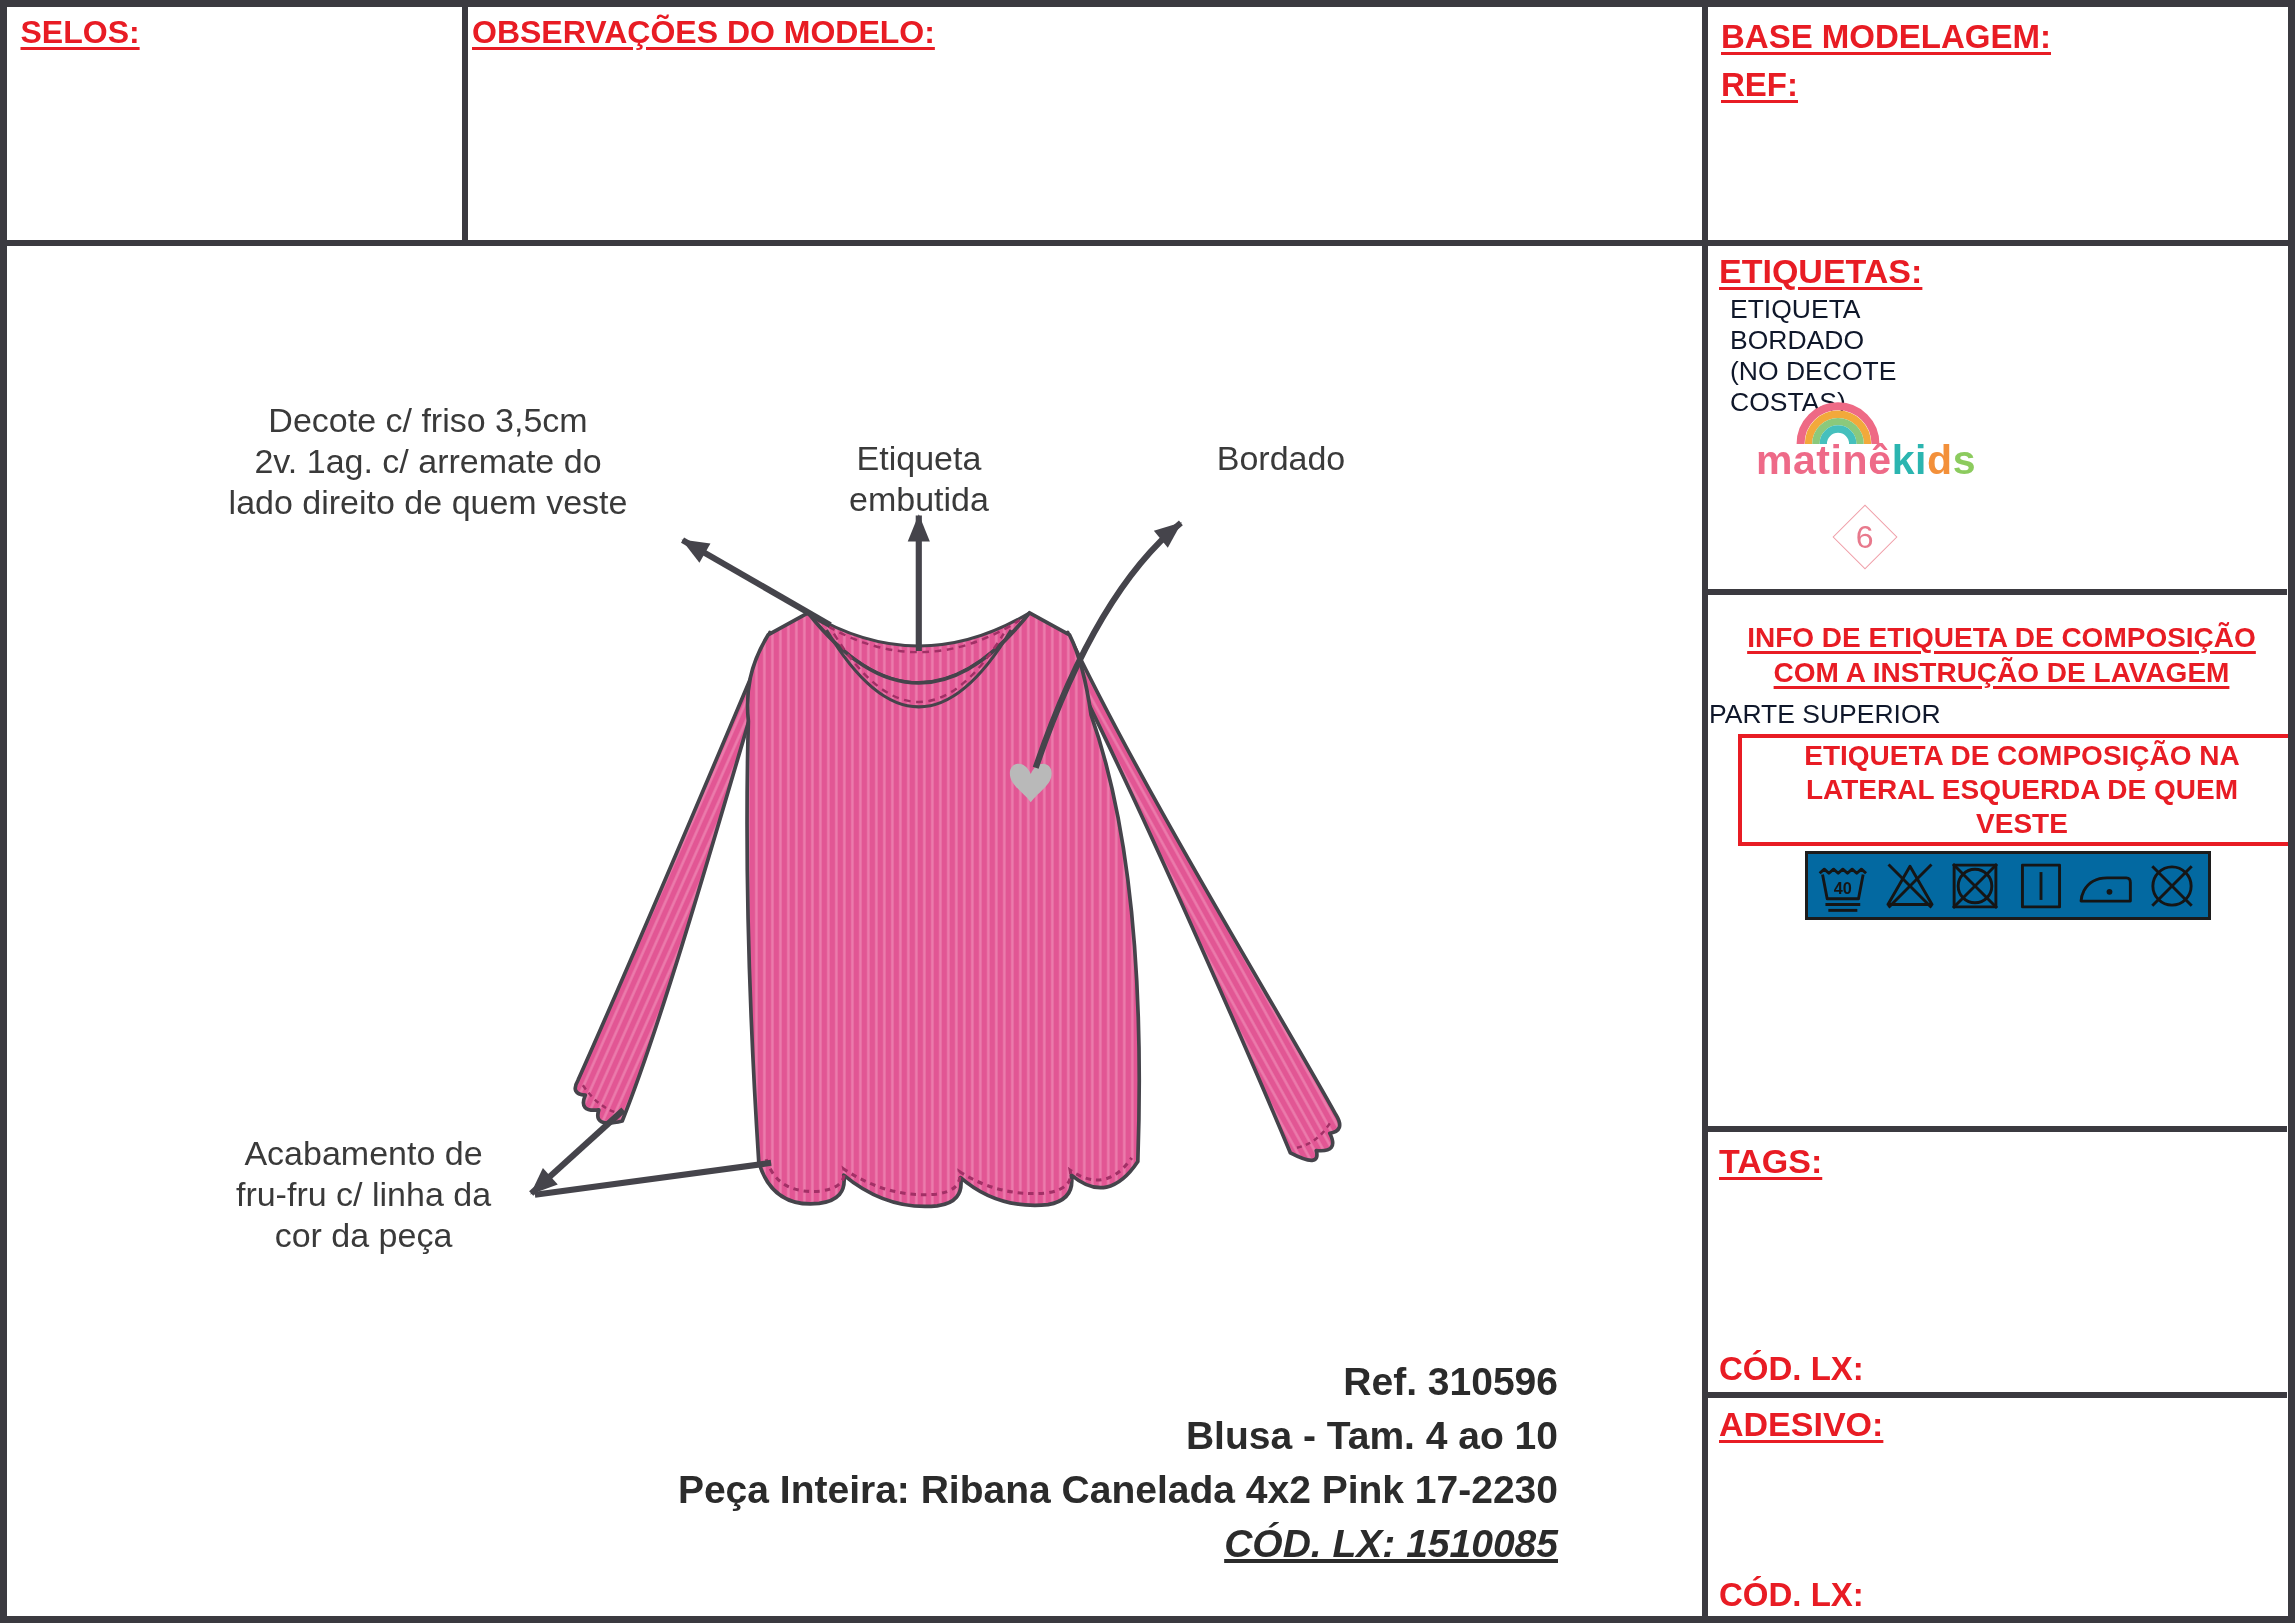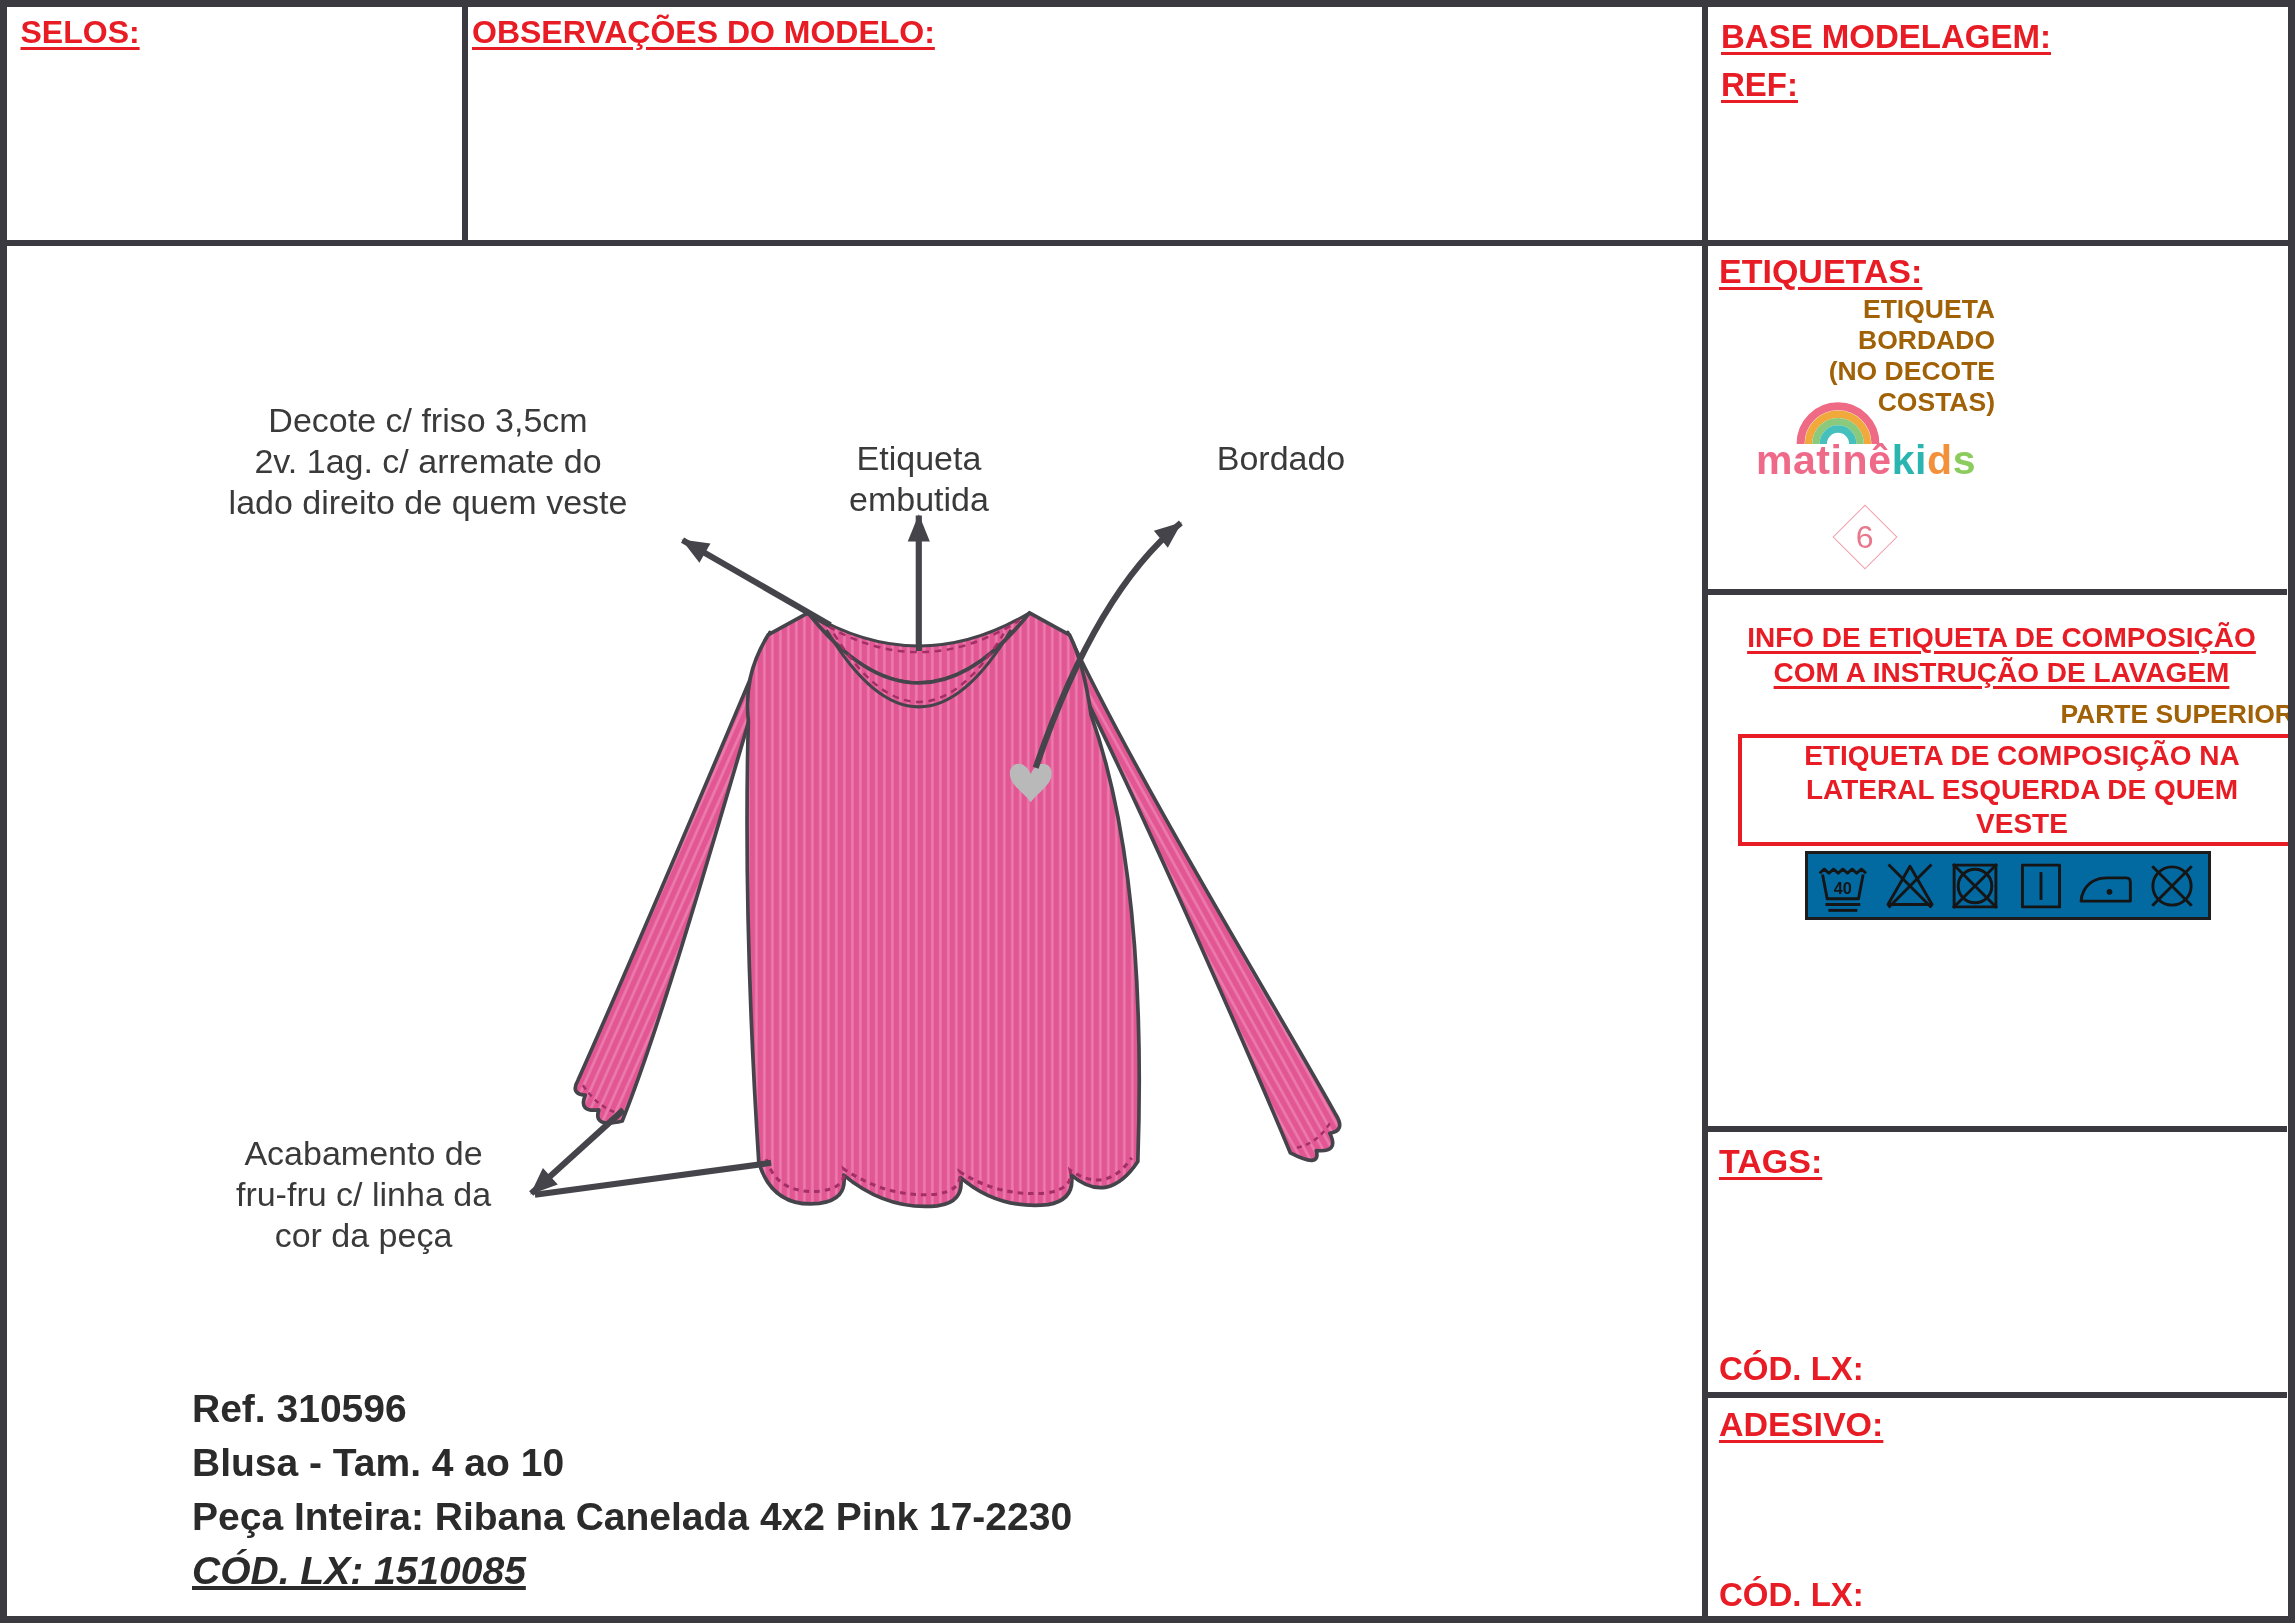--- a/index.html
+++ b/index.html
@@ -1,22 +1,22 @@
 <!DOCTYPE html>
 <html style="--accent_red: #e81c24; --pink: #e25694; --pink_light: #ec7dad; --stitch: #a23066; --heart_gray: #b9b9b9; --outline: #45444b;font-size:9.8px"><head>
 <meta charset="utf-8">
 <style>
   html,body{margin:0;padding:0;background:#c9c9c9;font-family:"Liberation Sans",sans-serif;}
   .page{position:relative;width:2295px;height:1623px;background:#ffffff;border:7.4px solid #3b3a40;box-sizing:border-box;overflow:hidden;}
   .abs{position:absolute;}
   .hline,.vline{position:absolute;background:#3b3a40;}
   .red-label{position:absolute;color:var(--accent_red);font-weight:bold;text-decoration:underline;text-decoration-thickness:3.1px;text-underline-offset:4.3px;font-size:33px;white-space:nowrap;}
-  .dark-note{position:absolute;color:#a16207;font-weight:bold;text-align:right;}
+  .dark-note{position:absolute;color:#0f172a;font-weight:normal;text-align:left;}
   .annot{position:absolute;color:#3a3a3a;font-size:34px;line-height:41px;text-align:center;}
-  .footer{position:absolute;left:185px;top:1348px;width:1366px;text-align:left;color:#2b2b2b;font-weight:bold;font-size:39px;line-height:54px;margin-top:27px;}
+  .footer{position:absolute;left:185px;top:1348px;width:1366px;text-align:right;color:#2b2b2b;font-weight:bold;font-size:39px;line-height:54px;}
   .footer .cod{font-style:italic;text-decoration:underline;text-decoration-thickness:3.7px;}
   .info-head{position:absolute;left:1702px;top:613px;width:585px;text-align:center;color:var(--accent_red);font-weight:bold;font-size:28px;line-height:35px;}
   .info-head div{text-decoration:underline;text-decoration-thickness:2.5px;text-underline-offset:3.7px;}
   .redbox{position:absolute;left:1731px;top:727px;width:568px;height:112px;border:4.3px solid var(--accent_red);box-sizing:border-box;display:flex;flex-direction:column;justify-content:center;text-align:center;color:var(--accent_red);font-weight:bold;font-size:28px;line-height:34px;}
   .carebar{position:absolute;left:1798px;top:844px;width:406px;height:69px;border:3.1px solid #1c1c1c;box-sizing:border-box;background:#0369a1;display:flex;align-items:center;justify-content:space-around;padding:0 3.7px;}
   .carebar svg{display:block;}
   .logo-text{position:absolute;left:1742px;top:430px;width:234px;text-align:center;font-size:41px;font-weight:bold;letter-spacing:0.6px;white-space:nowrap;}
   .diamond{position:absolute;left:1835px;top:507px;width:44px;height:44px;border:1.8px solid #f0a0aa;transform:rotate(45deg);display:flex;align-items:center;justify-content:center;}
   .diamond span{transform:rotate(-45deg);color:#e8798c;font-size:32px;}
   svg text{font-family:"Liberation Sans",sans-serif;}

